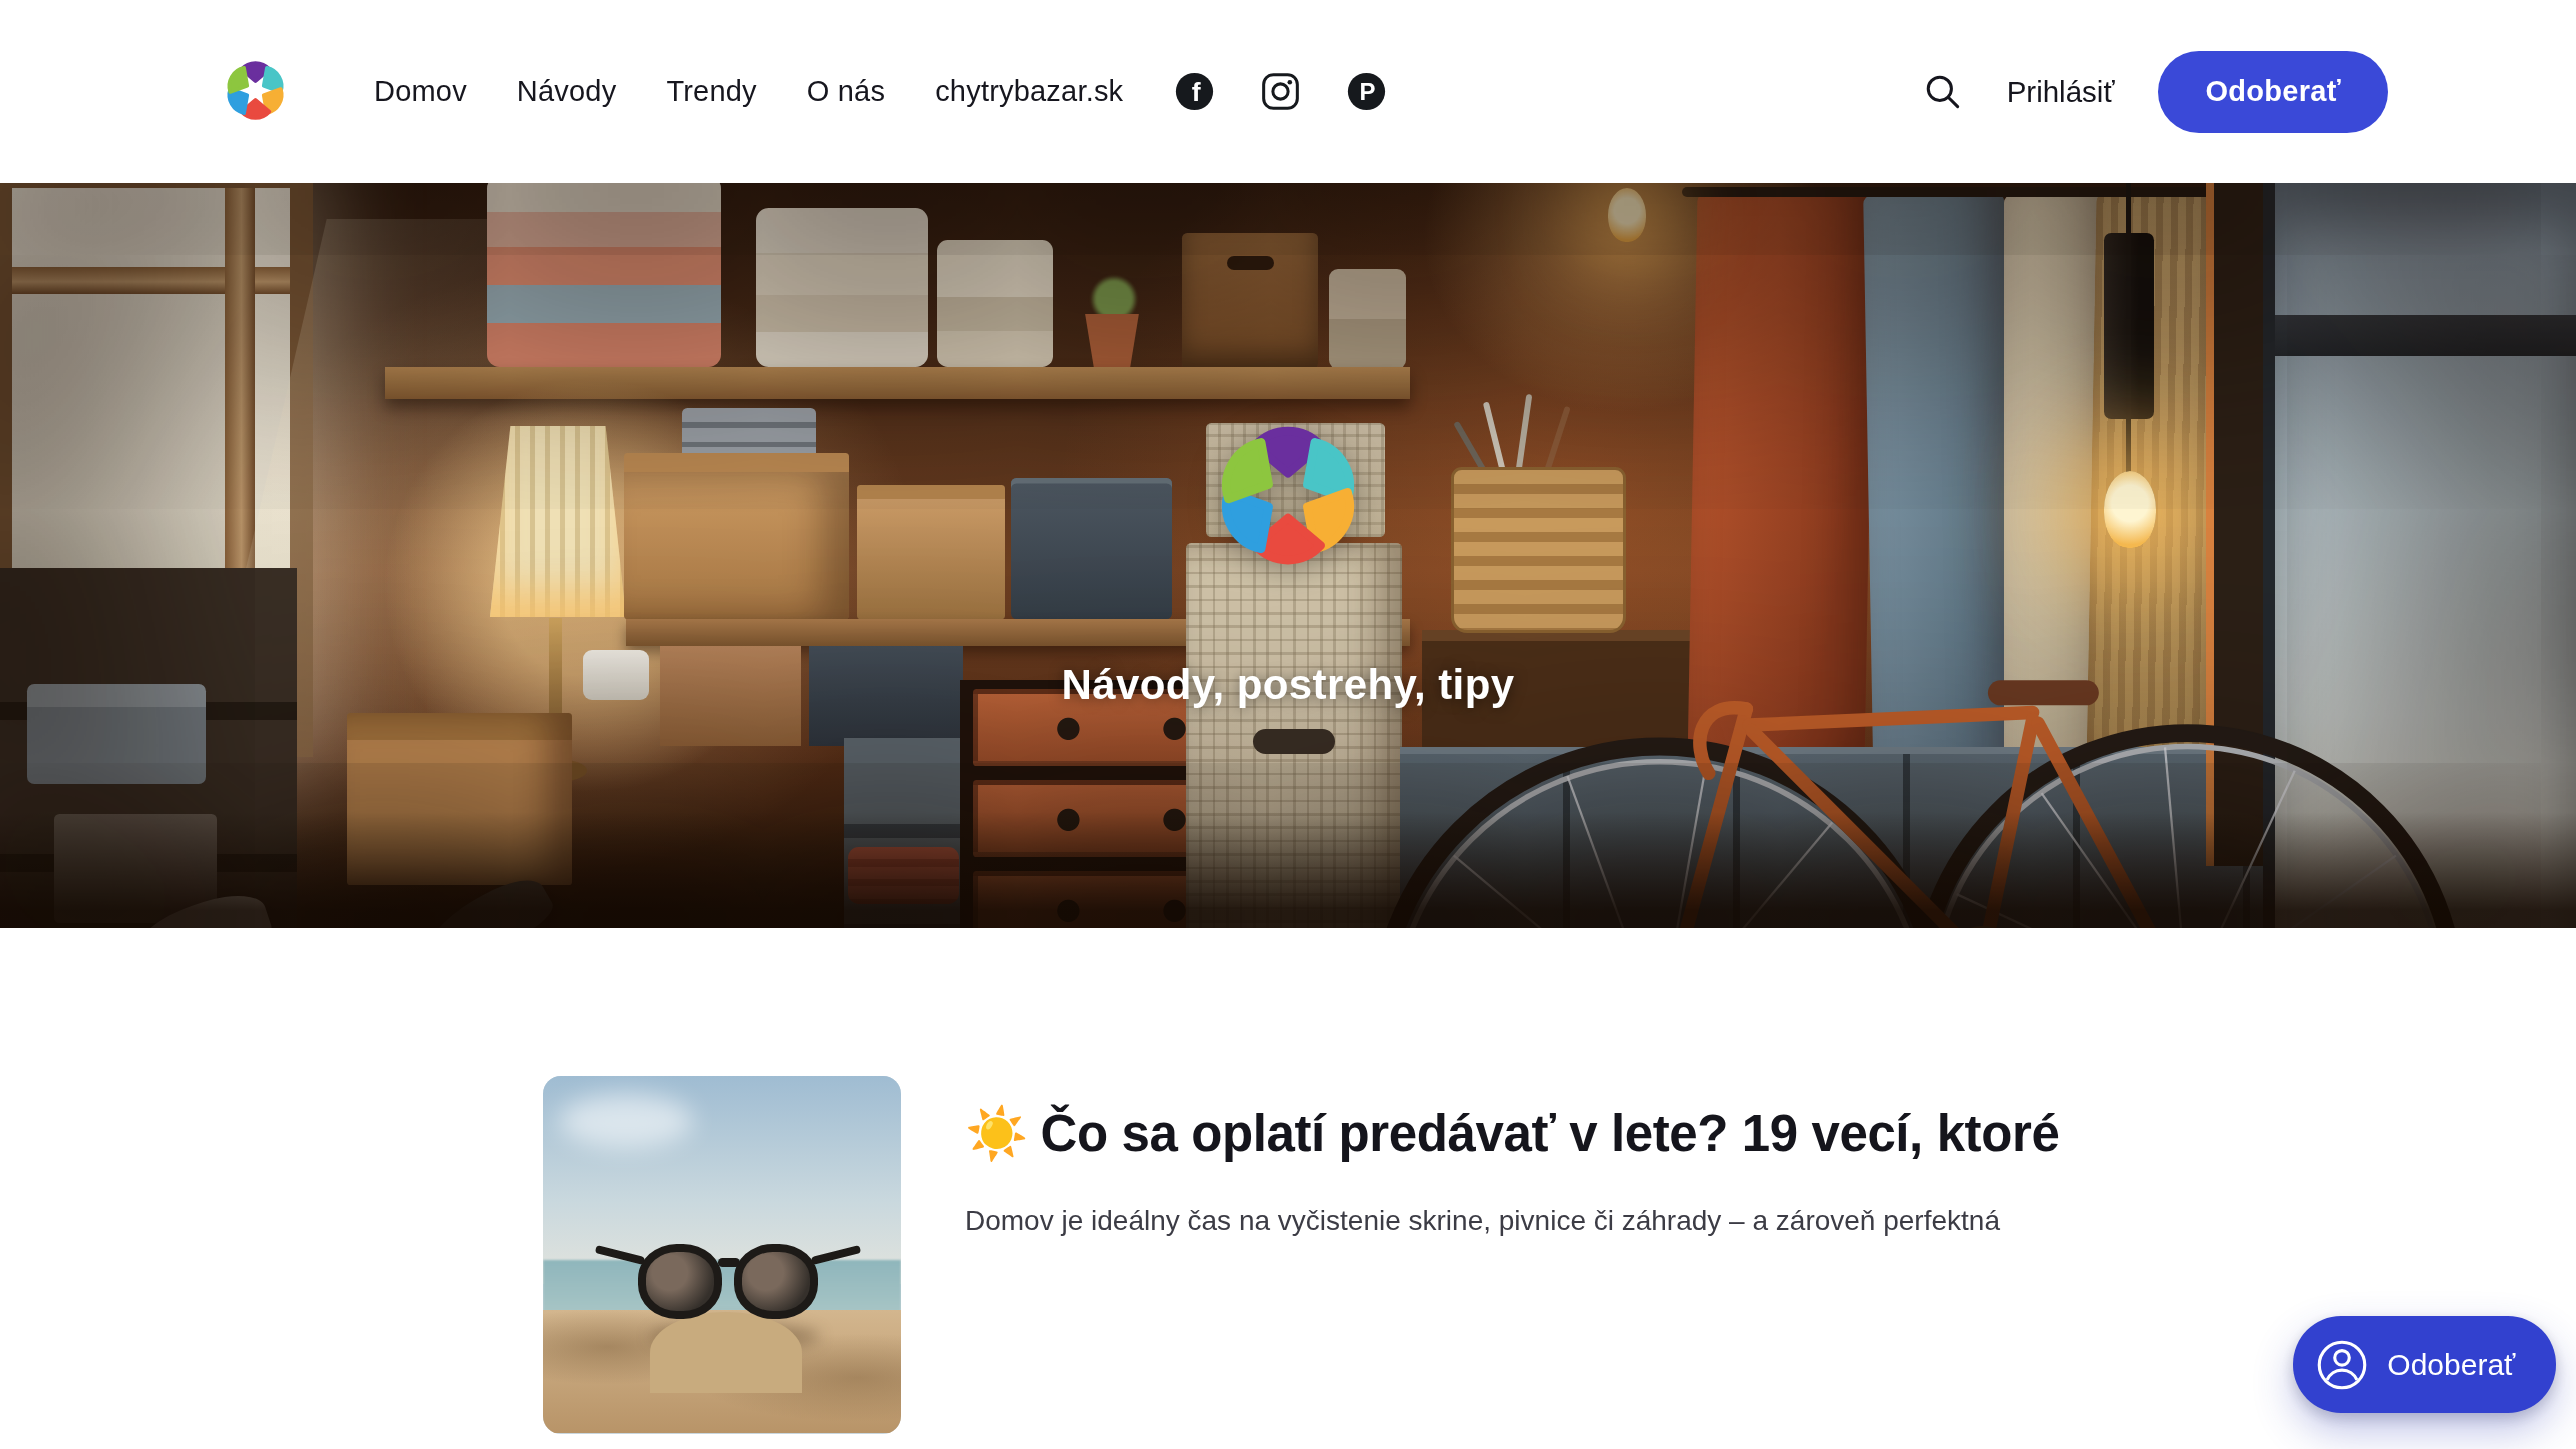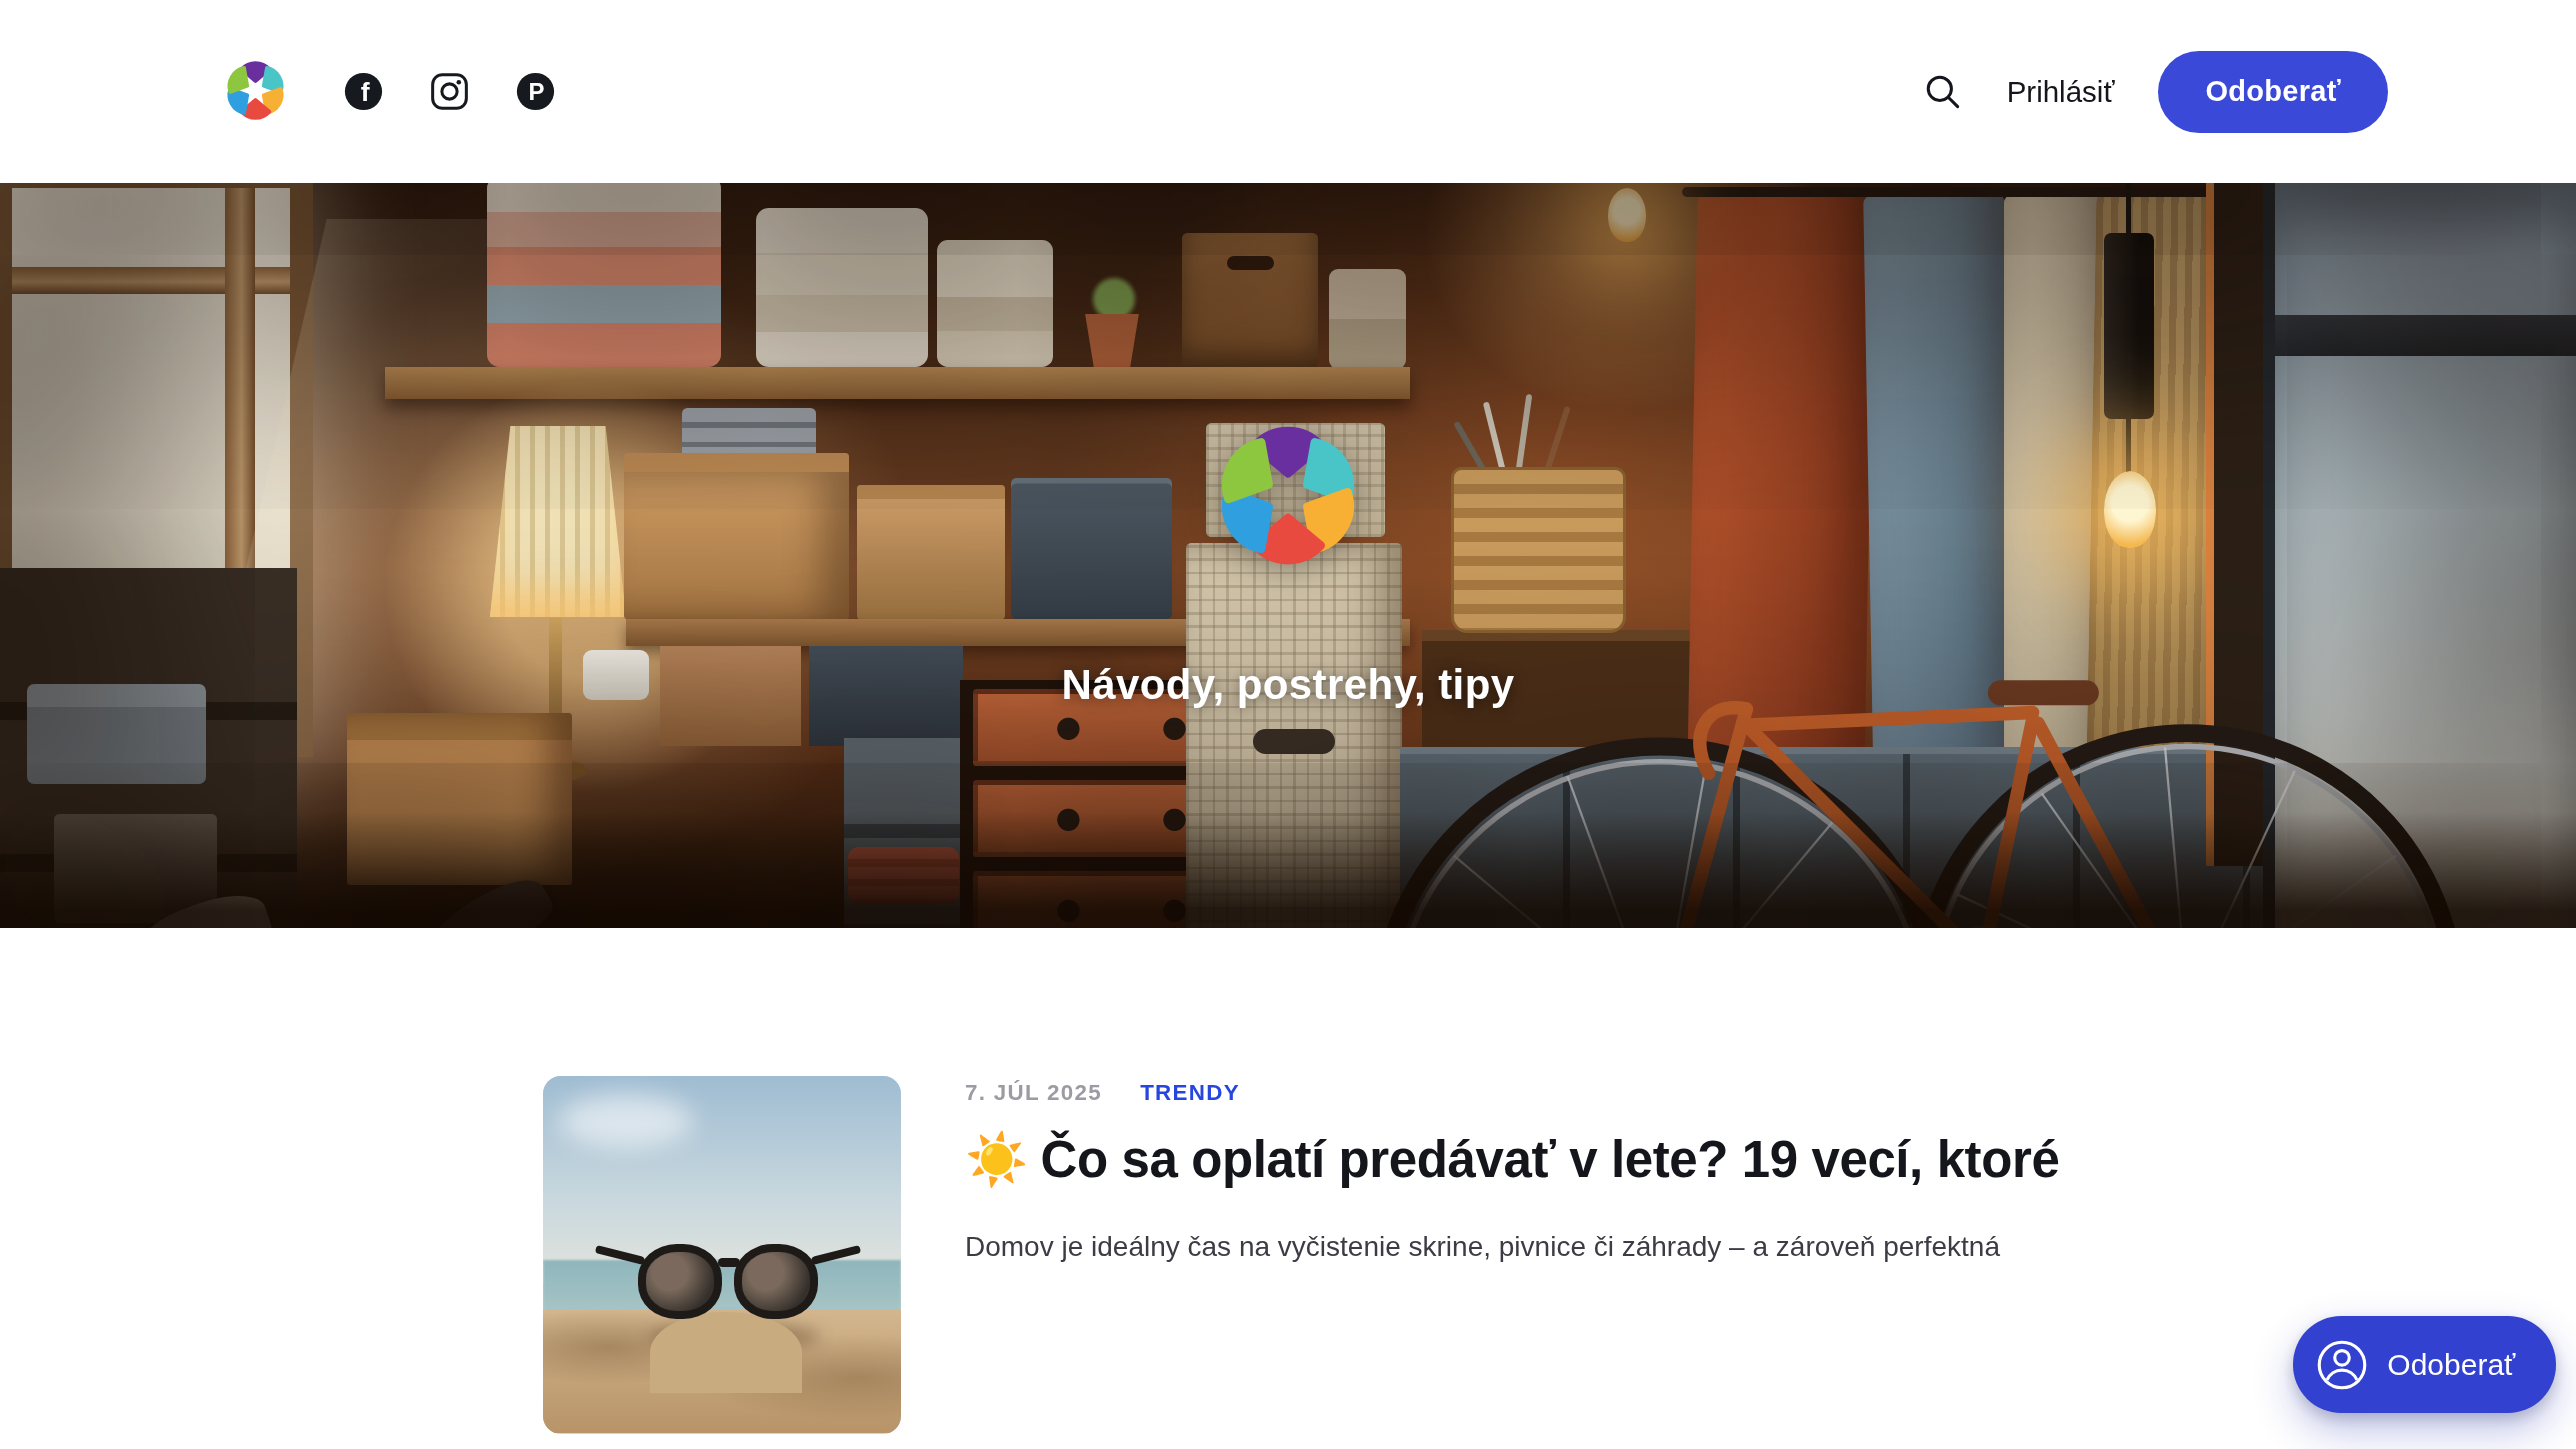--- a/index.html
+++ b/index.html
@@ -258,20 +258,27 @@
         <g transform="rotate(240 50 50)">
             <path d="M50 37 L31 21 A25.5 25.5 0 0 1 69 21 Z" fill="#2f9fdf" stroke="#2f9fdf"></path>
           </g>
         <g transform="rotate(300 50 50)">
             <path d="M50 37 L31 21 A25.5 25.5 0 0 1 69 21 Z" fill="#8dc63f" stroke="#8dc63f"></path>
           </g>
       </g>
     </svg>
   </a>
 
+  <nav class="main-nav">
+    <a>Domov</a>
+    <a>Návody</a>
+    <a>Trendy</a>
+    <a>O nás</a>
+    <a>chytrybazar.sk</a>
+  </nav>
 
   <div class="social-row">
     <a>
       <svg width="39" height="39" viewBox="0 0 44 44">
         <circle cx="22" cy="22" r="21" fill="#16191d"></circle>
         <text x="24" y="33" font-size="30" font-weight="bold" fill="#fff" text-anchor="middle" font-family="Liberation Sans, sans-serif">f</text>
       </svg>
     </a>
     <a>
       <svg width="39" height="39" viewBox="0 0 44 44" fill="none">
@@ -477,24 +484,20 @@
       <span class="pt-sand"></span>
       <span class="pt-shadow"></span>
       <span class="pt-mound"></span>
       <span class="pt-arm l"></span>
       <span class="pt-arm r"></span>
       <span class="pt-lens l"></span>
       <span class="pt-lens r"></span>
       <span class="pt-bridge"></span>
     </a>
     <div class="post-body">
-      <div class="post-meta">
-        <span class="post-date">7. JÚL 2025</span>
-        <a class="post-category">TRENDY</a>
-      </div>
       <h2 class="post-title">
         <span class="sun">☀️</span><span>Čo sa oplatí predávať v lete? 19 vecí, ktoré</span><br>
       </h2>
       <p class="post-excerpt">
         <span>Domov je ideálny čas na vyčistenie skrine, pivnice či záhrady – a zároveň perfektná</span><br>
         
       </p>
     </div>
   </article>
 </main>

